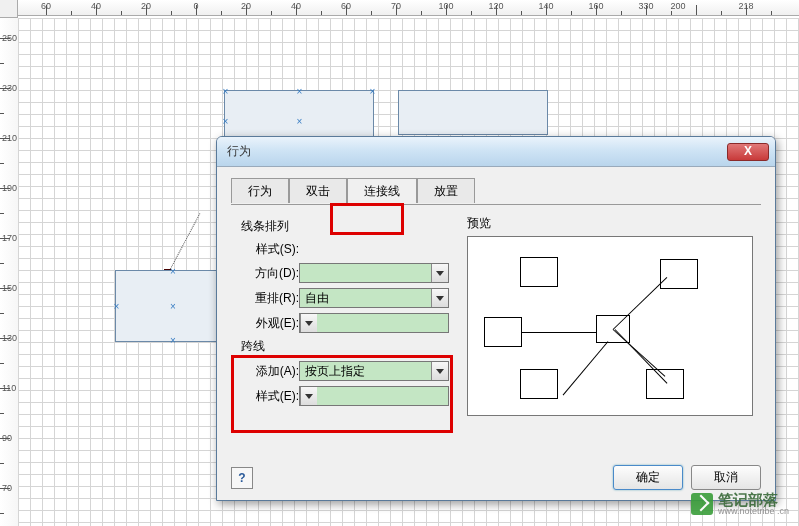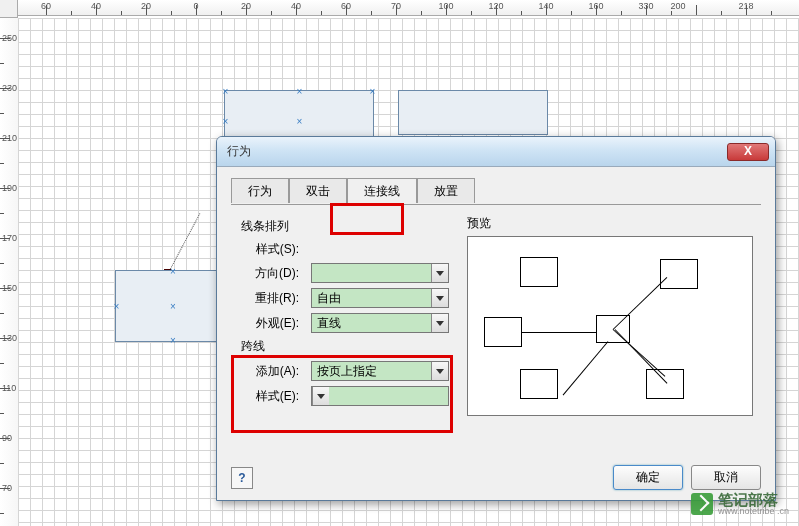--- a/index.html
+++ b/index.html
@@ -27,21 +27,21 @@
 .titlebar .tt{flex:1;color:#333;font-size:12px;padding-left:4px}
 .titlebar .close{width:42px;height:18px;background:linear-gradient(#e07878,#c83a3a);border:1px solid #8a2a2a;border-radius:3px;color:#fff;text-align:center;line-height:15px;font-weight:bold;cursor:pointer}
 .dialog-body{padding:10px 14px 6px;position:relative;height:calc(100% - 30px)}
 .tabs{display:flex;gap:0;margin-bottom:2px}
 .tab{padding:4px 16px 3px;border:1px solid #999;border-bottom:none;background:#e9e9e9;cursor:pointer;position:relative;top:1px}
 .tab.active{background:#f0f0f0;z-index:2}
 .tab-annot{position:absolute;border:3px solid #d00;top:36px;left:113px;width:74px;height:32px;pointer-events:none}
 .content{border-top:1px solid #999;padding:10px 8px;display:flex;gap:18px;height:260px}
 .form-col{width:210px}
 .sect-title{margin:3px 0 6px 2px}
-.row{display:flex;align-items:center;margin-bottom:5px;gap:12px}
+.row{display:flex;align-items:center;margin-bottom:5px;gap:0}
 .row label{width:60px;text-align:right}
 .dd{flex:1;height:20px;background:#c4e6c4;border:1px solid #777;display:flex;align-items:center;position:relative;cursor:pointer}
 .dd .val{flex:1;padding:0 5px;font-size:12px}
 .dd .arr{width:17px;height:100%;background:linear-gradient(#f7f7f7,#ddd);border-left:1px solid #888;display:flex;align-items:center;justify-content:center}
 .dd .arr::after{content:"";border-left:4px solid transparent;border-right:4px solid transparent;border-top:5px solid #333}
 .group-annot{position:absolute;border:3px solid #d00;top:188px;left:14px;width:222px;height:78px;pointer-events:none}
 .preview-col{flex:1}
 .preview-box{border:1px solid #777;height:180px;margin-top:4px;position:relative;background:#fff}
 .pv-node{position:absolute;border:1.5px solid #000;background:#fff}
 .pv-line{position:absolute;background:#000;height:1px;transform-origin:left center}
@@ -192,21 +192,20 @@
         <div class="row">
           <label>重排(R):</label>
           <div class="dd">
               <span class="val">自由</span>
               <span class="arr"></span>
             </div>
         </div>
         <div class="row">
           <label>外观(E):</label>
           <div class="dd">
-              <span class="val">直线</span>
               <span class="arr"></span>
             </div>
         </div>
         <div class="sect-title" style="margin-top:0">跨线</div>
         <div class="row">
           <label>添加(A):</label>
           <div class="dd">
               <span class="val">按页上指定</span>
               <span class="arr"></span>
             </div>

